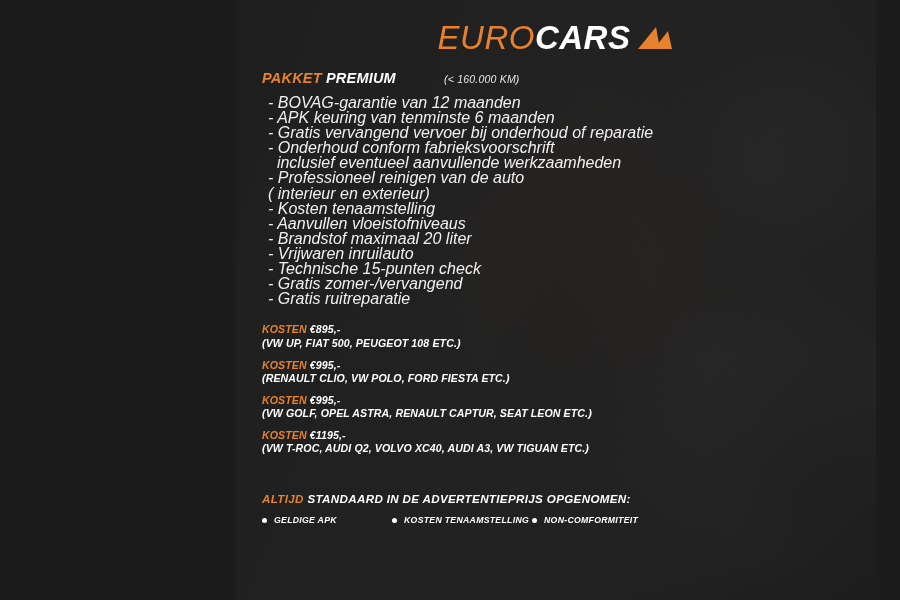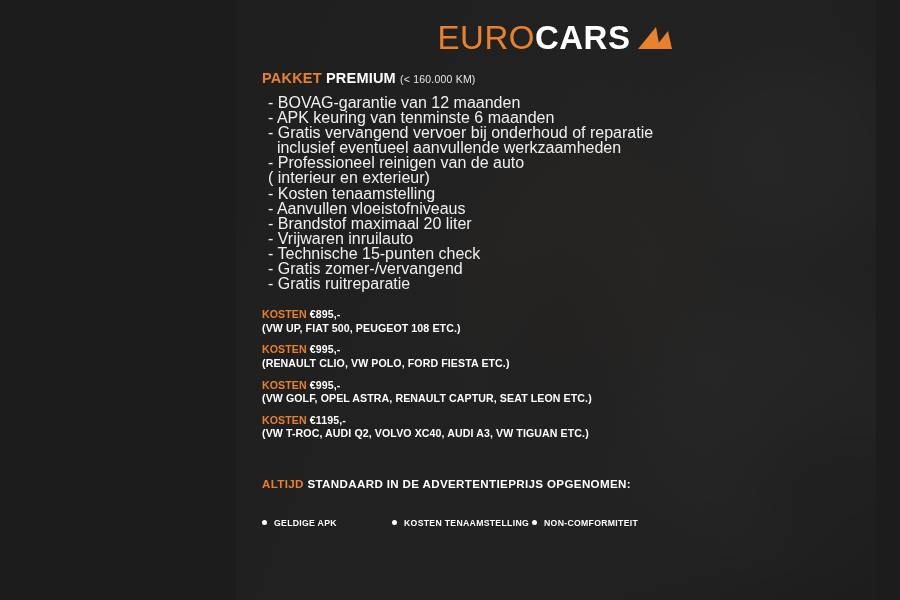--- a/index.html
+++ b/index.html
@@ -13,20 +13,21 @@
     background: #1d1d1d;
     font-family: "Liberation Sans", sans-serif;
   }
 
   .page {
     position: relative;
     width: 900px;
     height: 600px;
     background: #111111;
     overflow: hidden;
+    font-style: italic;
   }
 
   
   .bg {
     position: absolute;
     inset: 0;
     background:
       radial-gradient(circle at 78% 60%, rgba(120,120,120,0.55) 0%, rgba(40,40,40,0.0) 38%),
       radial-gradient(circle at 62% 40%, rgba(90,90,90,0.45) 0%, rgba(30,30,30,0.0) 30%),
       radial-gradient(circle at 90% 20%, rgba(255,255,255,0.10) 0%, rgba(0,0,0,0) 30%),
@@ -127,20 +128,21 @@
     font-weight: 700;
   }
   .pkg-title .pr {
     color: #ffffff;
     font-weight: 700;
   }
   .pkg-title .km {
     color: #e6e6e6;
     font-weight: 400;
     font-size: 10.5px;
+    margin-left: 44px;
   }
 
   .bullets {
     list-style: none;
     margin: 6px;
     padding: 0;
     font-size: 16px;
     line-height: 15.1px;
     color: #f0f0f0;
     font-weight: 400;
@@ -186,21 +188,21 @@
     color: #e8812b;
     font-weight: 700;
     text-align: right;
   }
   .always-title .w {
     color: #ffffff;
     font-weight: 700;
   }
 
   .always-items {
-    margin-top: 28px;
+    margin-top: 10px;
     display: flex;
     align-items: flex-end;
     gap: 0px;
     font-size: 8.7px;
     font-weight: 700;
     letter-spacing: 0.3px;
     color: #ffffff;
   }
   .always-item {
     display: flex;
@@ -253,20 +255,21 @@
   <div class="content">
 
     <div class="pkg-title">
       <span class="pk">PAKKET</span><span>&nbsp;</span><span class="pr">PREMIUM</span><span>&nbsp;</span><span class="km">(&lt; 160.000 KM)</span>
     </div>
 
     <ul class="bullets">
       <li>- BOVAG-garantie van 12 maanden</li>
       <li>- APK keuring van tenminste 6 maanden</li>
       <li>- Gratis vervangend vervoer bij onderhoud of reparatie</li>
+      <li>- Onderhoud conform fabrieksvoorschrift</li>
       <li>  inclusief eventueel aanvullende werkzaamheden</li>
       <li>- Professioneel reinigen van de auto</li>
       <li>( interieur en exterieur)</li>
       <li>- Kosten tenaamstelling</li>
       <li>- Aanvullen vloeistofniveaus</li>
       <li>- Brandstof maximaal 20 liter</li>
       <li>- Vrijwaren inruilauto</li>
       <li>- Technische 15-punten check</li>
       <li>- Gratis zomer-/vervangend</li>
       <li>- Gratis ruitreparatie</li>

